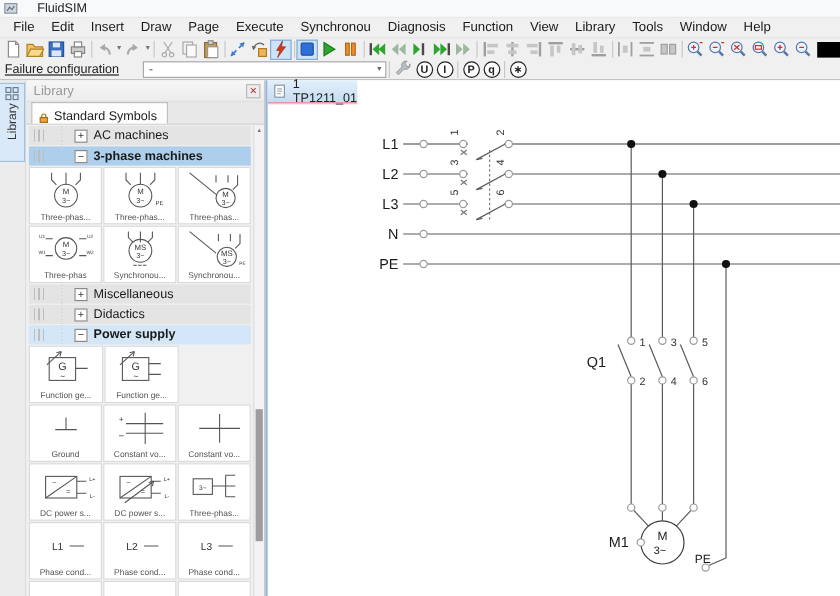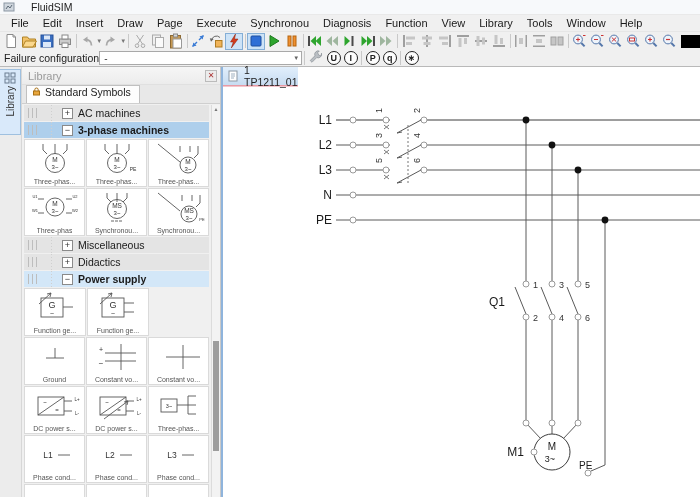--- a/index.html
+++ b/index.html
@@ -16,38 +16,38 @@
   .menu-item { padding:0 7px; font-size:11px; color:#1a1a1a; cursor:default; line-height:16px; }
 
   
   .toolbar1 { height:19px; background:#f0f0f0; display:flex; align-items:center; padding-left:2px; border-top:1px solid #e6e6e6; }
   .toolbar2 { height:17px; background:#f0f0f0; display:flex; align-items:center; padding-left:4px; border-bottom:1px solid #b9b9b9; }
   .tb-btn { width:18px; height:17px; display:flex; align-items:center; justify-content:center; border:1px solid transparent; }
   .tb-btn.active { background:#cde3f7; border:1px solid #84aed6; }
   .tb-sep { width:1px; height:14px; background:#c9c9c9; margin:0 2px; }
   .tb-caret { width:7px; height:17px; display:flex; align-items:center; justify-content:center; font-size:6px; color:#777; }
   .black-box { width:62px; height:13px; background:#000; margin-left:3px; }
-  .fc-label { font-size:10.5px; color:#222; margin-right:0; }
+  .fc-label { font-size:10.5px; color:#222; margin-right:20px;text-decoration:underline; }
   .fc-combo { width:203px; height:14px; background:#fff; border:1px solid #a9a9a9; display:flex; align-items:center; justify-content:space-between; padding:0 2px 0 4px; color:#444; font-size:10px; }
   .fc-combo .arr { font-size:6px; color:#666; }
   .circle-btn { width:14px; height:14px; border:1.3px solid #222; border-radius:50%; display:flex; align-items:center; justify-content:center; font-size:9px; font-weight:bold; color:#222; background:#fdfdfd; margin:0 1.5px; }
 
   
   .main { display:flex; height:431px; background:#e7e7e7; }
   .dock-strip { width:22px; background:#ececec; border-right:1px solid #d7d7d7; }
   .dock-tab { margin-top:2px; width:21px; height:66px; background:#d9e9fa; border:1px solid #9fc0df; border-left:none; display:flex; flex-direction:column; align-items:center; padding-top:2px; }
   .dock-tab .vtxt { writing-mode:vertical-rl; transform:rotate(180deg); font-size:10px; color:#333; margin-top:2px; }
   .dock-tab-icon { width:12px; height:12px; }
 
   .library { width:199px; background:#f0f0f0; border-right:1px solid #c9c9c9; display:flex; flex-direction:column; position:relative; }
   .lib-header { height:18px; background:linear-gradient(#f6f6f6,#ececec); display:flex; align-items:center; justify-content:space-between; padding:0 3px 0 6px; border-bottom:1px solid #e0e0e0; }
   .lib-title { color:#9a9a9a; font-size:11px; }
   .lib-close { width:12px; height:12px; background:#ececec; border:1px solid #bbb; color:#a33; font-size:8px; line-height:10px; text-align:center; }
   .lib-tabrow { height:19px; background:#e8e8e8; display:flex; align-items:flex-end; padding-left:4px; border-bottom:1px solid #cfcfcf; }
-  .lib-tab { height:18px; background:#fdfdfd; border:1px solid #c0c0c0; border-bottom:none; display:flex; align-items:flex-start; gap:4px; padding:0 8px 0 5px; font-size:10.5px; color:#222; }
+  .lib-tab { height:18px; background:#fdfdfd; border:1px solid #c0c0c0; border-bottom:none; display:flex; align-items:flex-end; gap:4px; padding:0 8px 0 5px; font-size:10.5px; color:#222; }
   .lock-icon { width:9px; height:9px; }
   .lib-body { flex:1; overflow:hidden; padding-right:9px; position:relative; background:#f0f0f0; }
 
   .tree-row { height:16px; margin:1px 2px 1px 2px; display:flex; align-items:center; background:#e4e4e4; }
   .tree-row.hl-strong { background:#aecfec; }
   .tree-row.hl-soft { background:#d3e7f8; }
   .tree-row .grip { width:12px; height:10px; margin-left:4px; background:repeating-linear-gradient(90deg,#bdbdbd 0 1px,transparent 1px 4px); }
   .tree-row .guide { width:22px; height:100%; background:repeating-linear-gradient(#cfcfcf 0 1px, transparent 1px 3px) 50% 0/1px 100% no-repeat; }
   .pm-box { width:11px; height:11px; border:1px solid #8a8a8a; background:#fff; font-size:9px; line-height:9px; text-align:center; color:#333; margin-right:5px; flex:0 0 auto; }
   .tree-label { font-size:10.5px; color:#1a1a1a; white-space:nowrap; }

